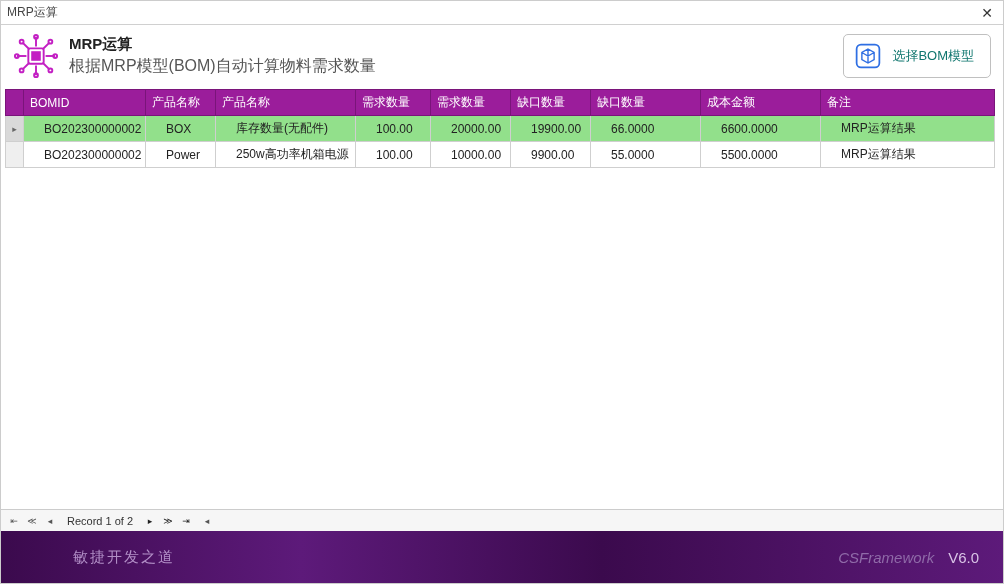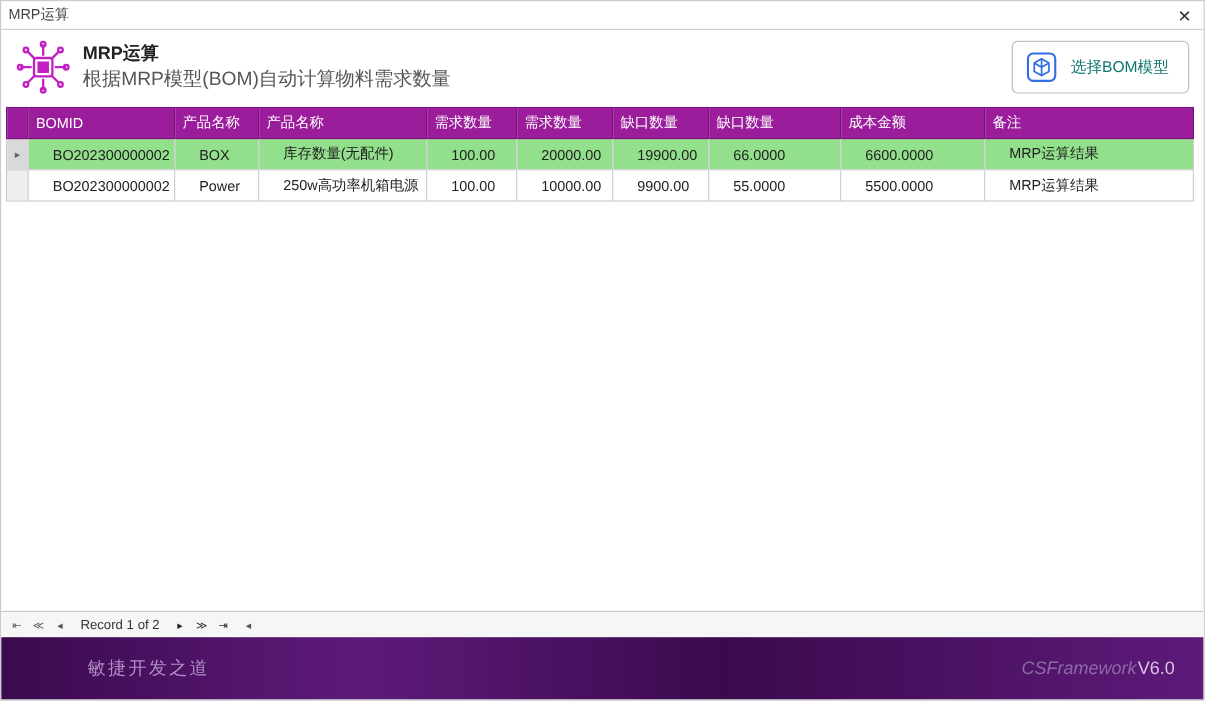--- a/index.html
+++ b/index.html
@@ -114,21 +114,21 @@
   height: 52px;
   background: linear-gradient(90deg, #3b0a4d 0%, #5d1a7a 30%, #3b0a4d 60%, #5d1a7a 100%);
   display: flex; align-items: center;
   padding: 0 24px 0 72px;
   color: #b28fc7;
   font-size: 15px;
 }
 .footer .ft-left { letter-spacing: 2px; }
 .footer .ft-spacer { flex: 1; }
 .footer .ft-brand { color: #8f6aa8; font-size: 15px; font-style: italic; text-align: right; }
-.footer .ft-ver { color: #d9c3e6; font-size: 15px; margin-left: 1px; }
+.footer .ft-ver { color: #d9c3e6; font-size: 15px; margin-left: 14px; }
 </style>
 </head>
 <body>
 
 <div class="titlebar">
   <span>MRP运算</span>
   <span class="spacer"></span>
   <span class="close-x">✕</span>
 </div>
 

